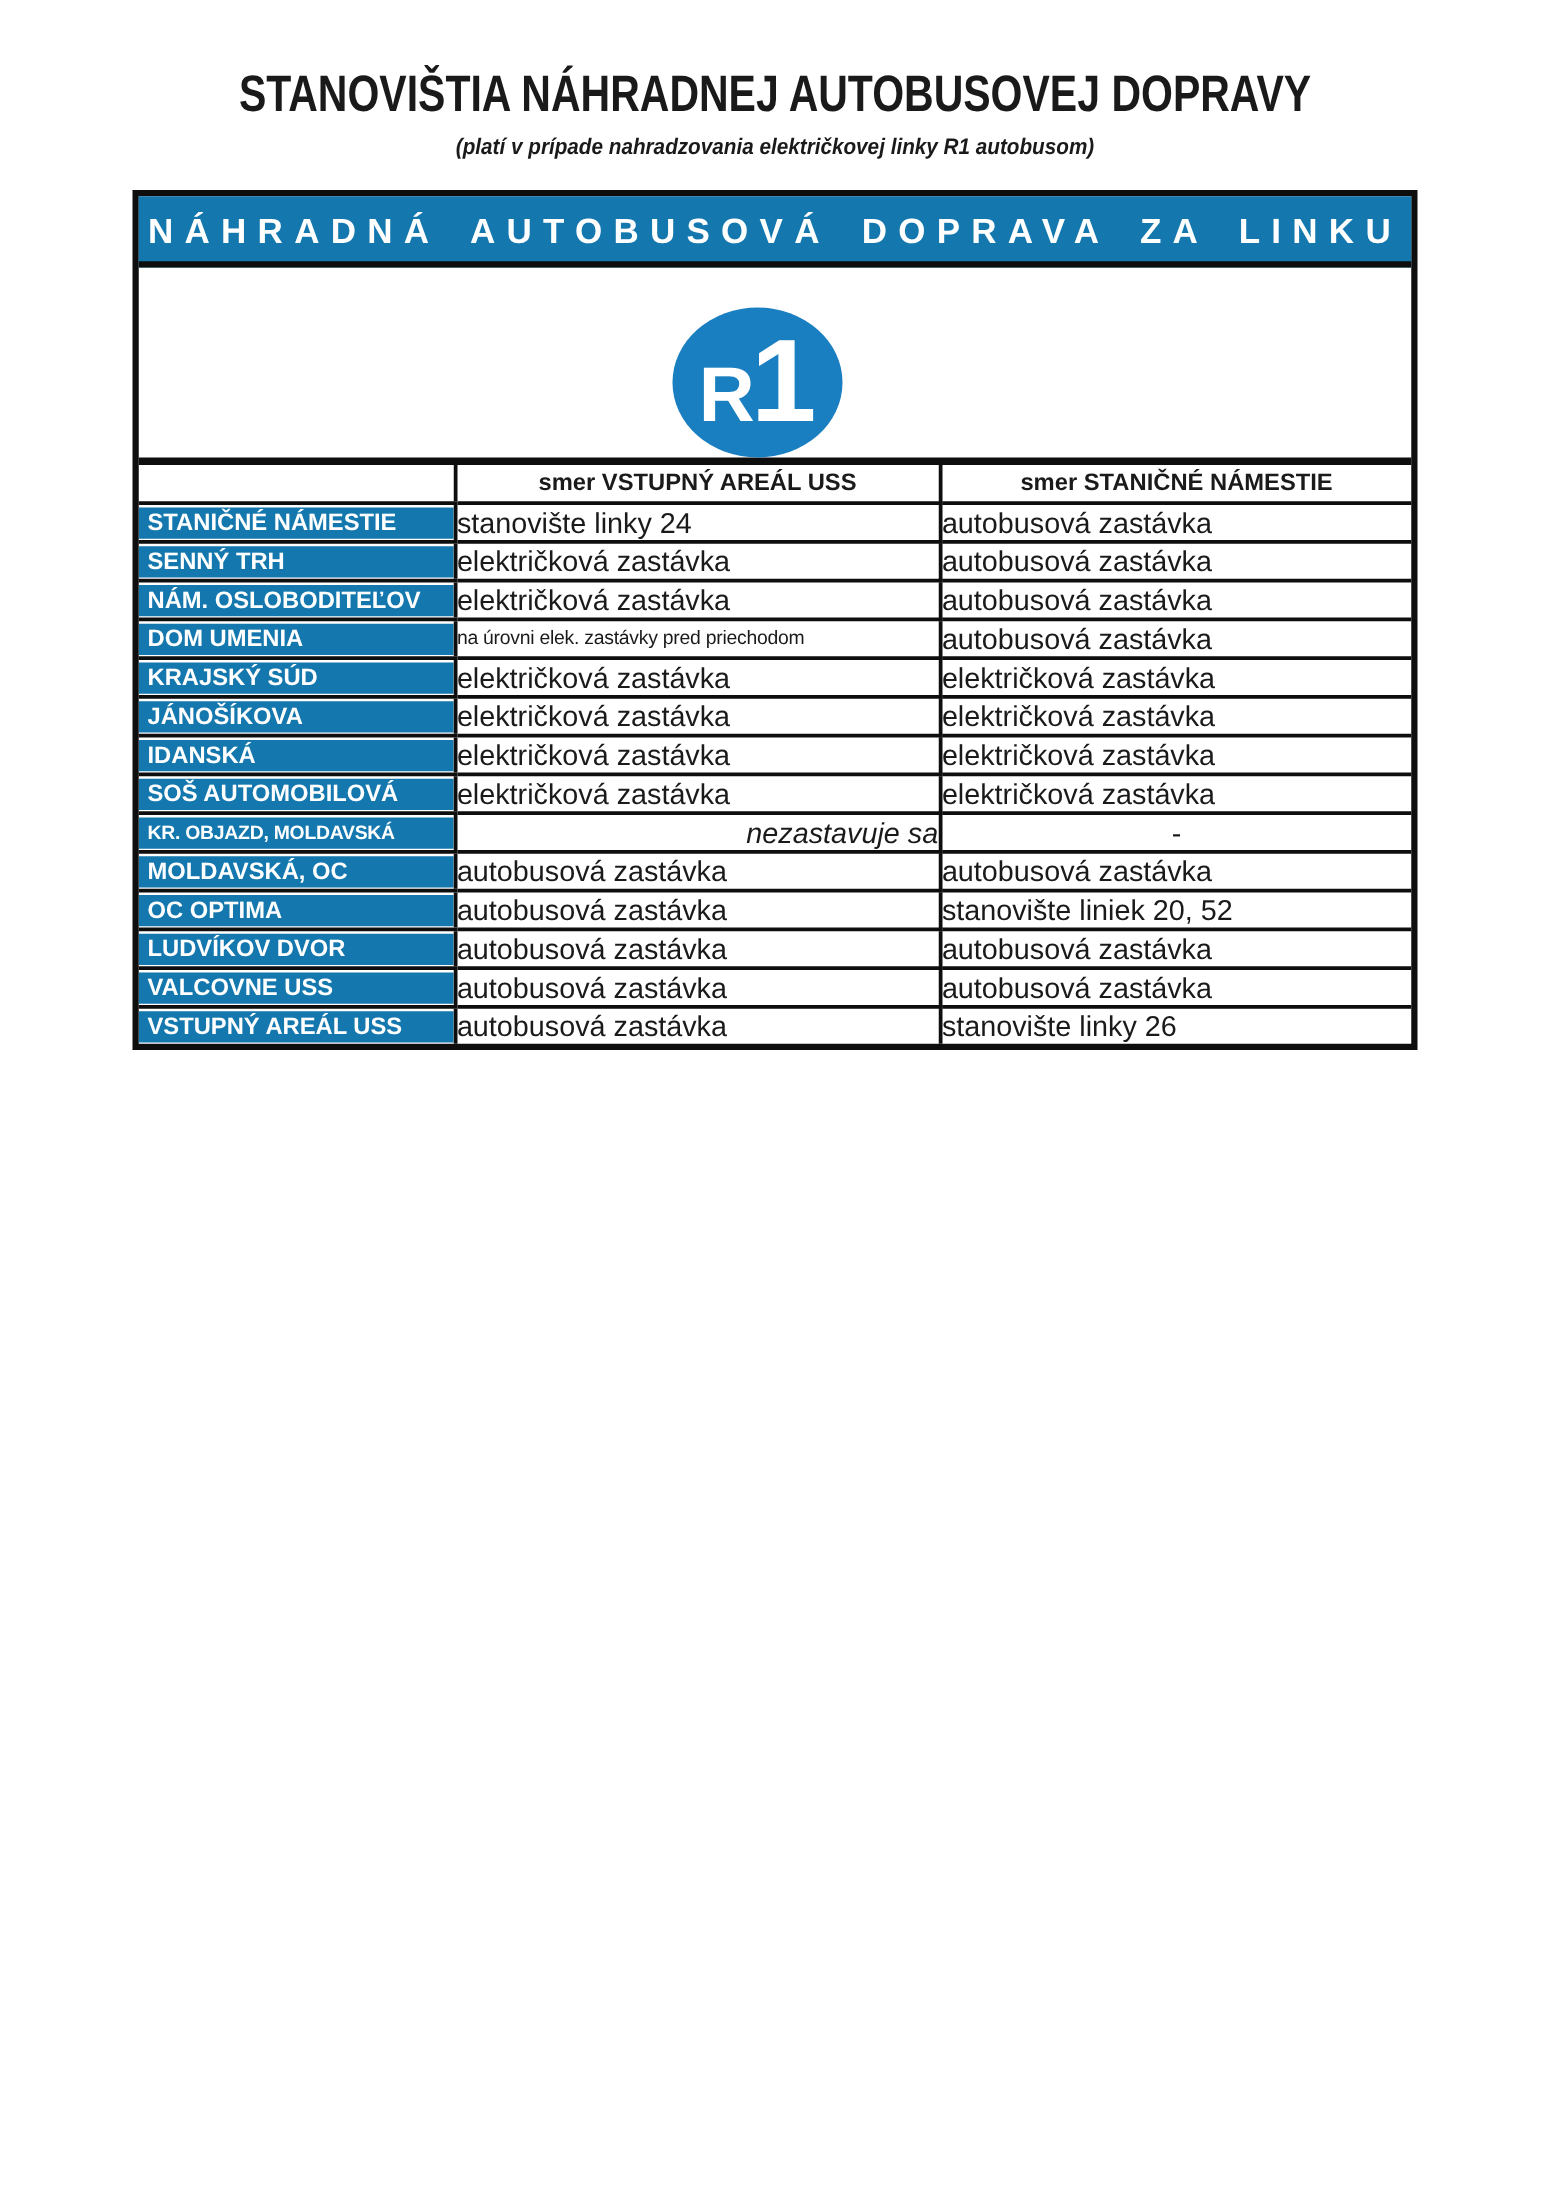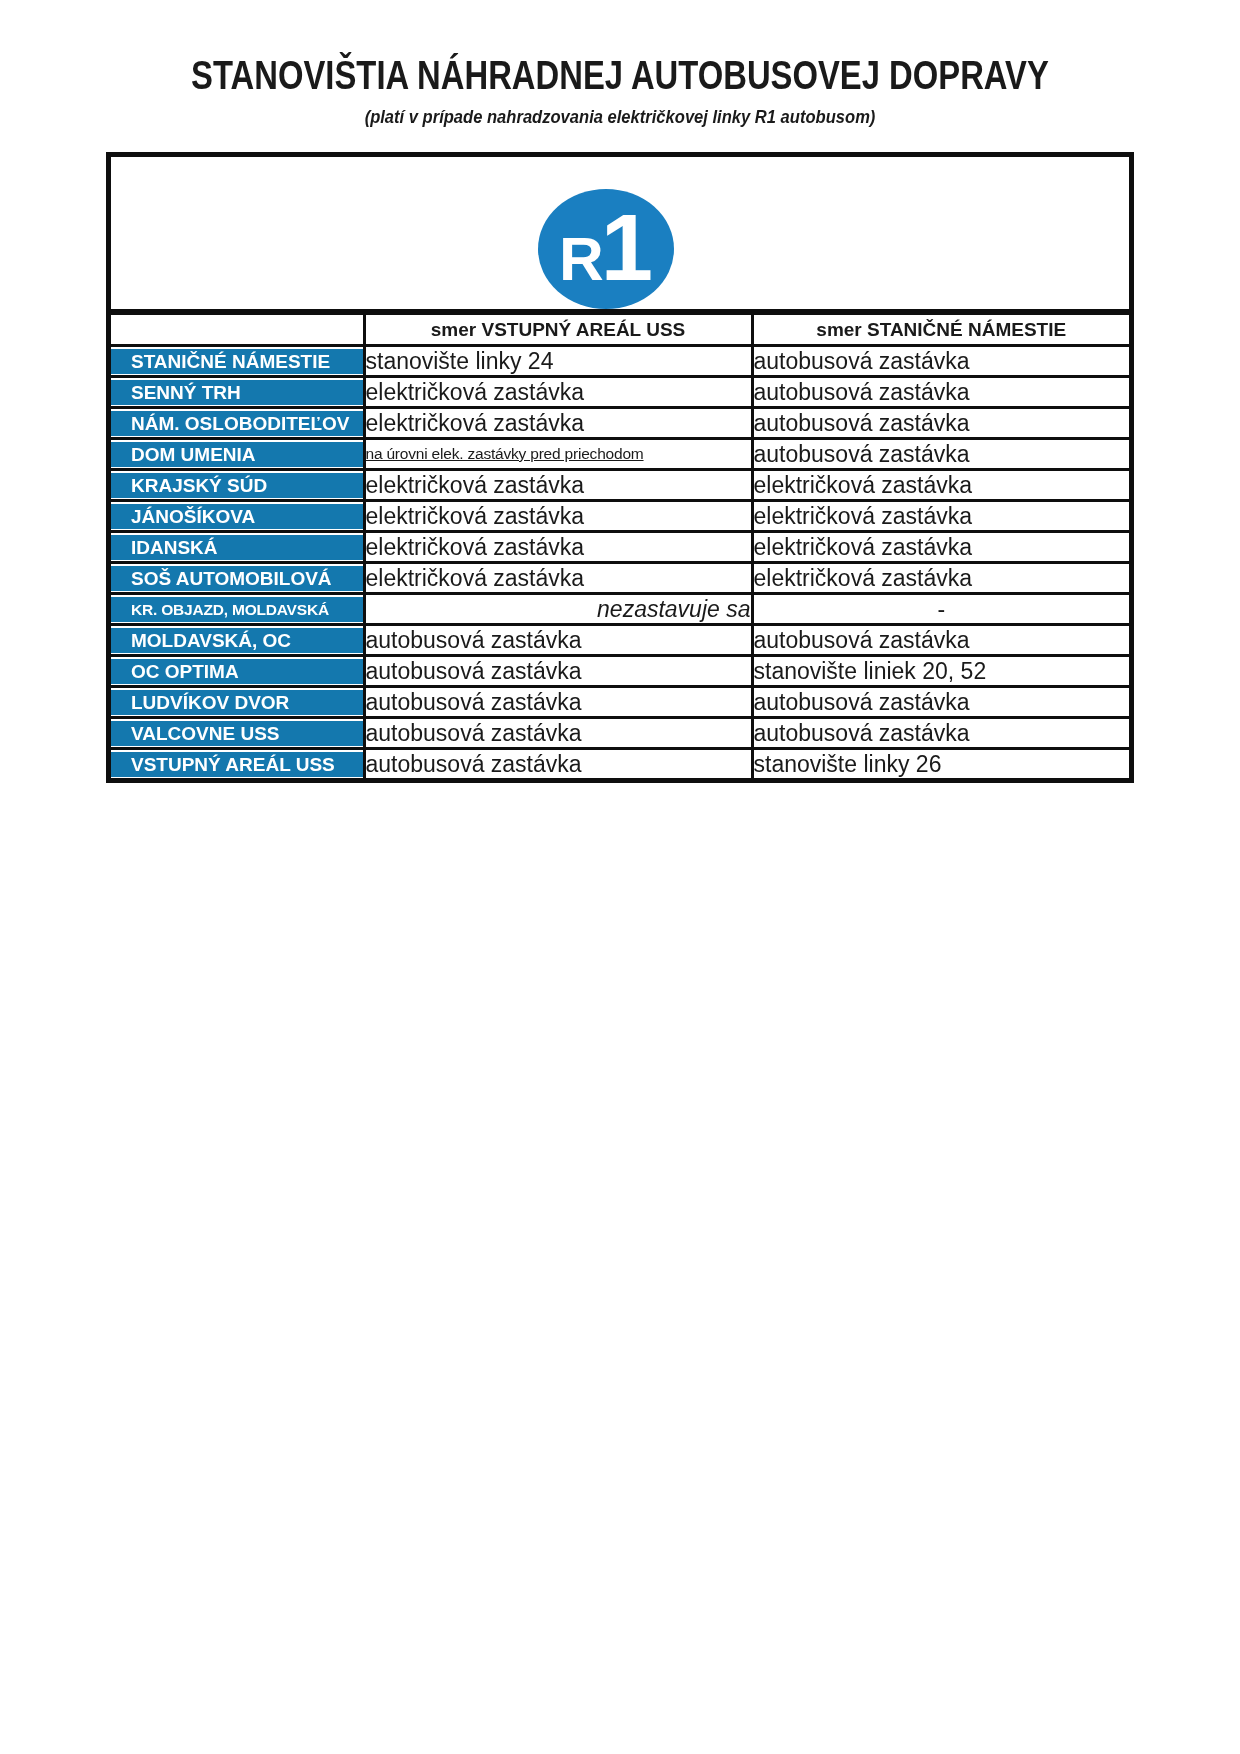--- a/index.html
+++ b/index.html
@@ -61,39 +61,40 @@
     border-right:3px solid var(--ink);
   }
   table.stops-table td{
     height:28px;border-bottom:3px solid var(--ink);
     padding:0;vertical-align:middle;white-space:nowrap;overflow:hidden;
   }
   table.stops-table tr:last-child td{border-bottom:none;}
   td.station-cell{padding:2px;}
   .station-fill{
     background:var(--blue);color:#fff;font-weight:bold;
-    font-size:19px;height:25px;line-height:26px;padding-left:20px;
+    font-size:19px;height:25px;line-height:26px;padding-left:7px;
     white-space:nowrap;overflow:hidden;
   }
   .station-fill.small{font-size:15.5px;letter-spacing:-0.2px;}
   td.dir-cell{font-size:23px;padding-left:9px;}
-  td.dir-cell.condensed{font-size:15.5px;letter-spacing:-0.2px;text-decoration:underline;}
+  td.dir-cell.condensed{font-size:15.5px;letter-spacing:-0.2px;}
   td.dir-cell.no-service{text-align:right;font-style:italic;padding-left:0;}
   td.dir-cell.dash-center{text-align:center;padding-left:0;}
 </style>
 </head>
 <body>
 
 <div class="page">
 
   <h1 class="doc-title">STANOVIŠTIA NÁHRADNEJ AUTOBUSOVEJ DOPRAVY</h1>
   <div class="doc-subtitle">(platí v prípade nahradzovania električkovej linky R1 autobusom)</div>
 
   <div class="board">
 
+    <div class="banner">NÁHRADNÁ AUTOBUSOVÁ DOPRAVA ZA LINKU</div>
 
     <div class="logo-area">
       <div class="route-badge">
         <span class="badge-r">R</span>
           <span class="badge-1">1</span>
       </div>
     </div>
 
     <table class="stops-table">
       <colgroup>

